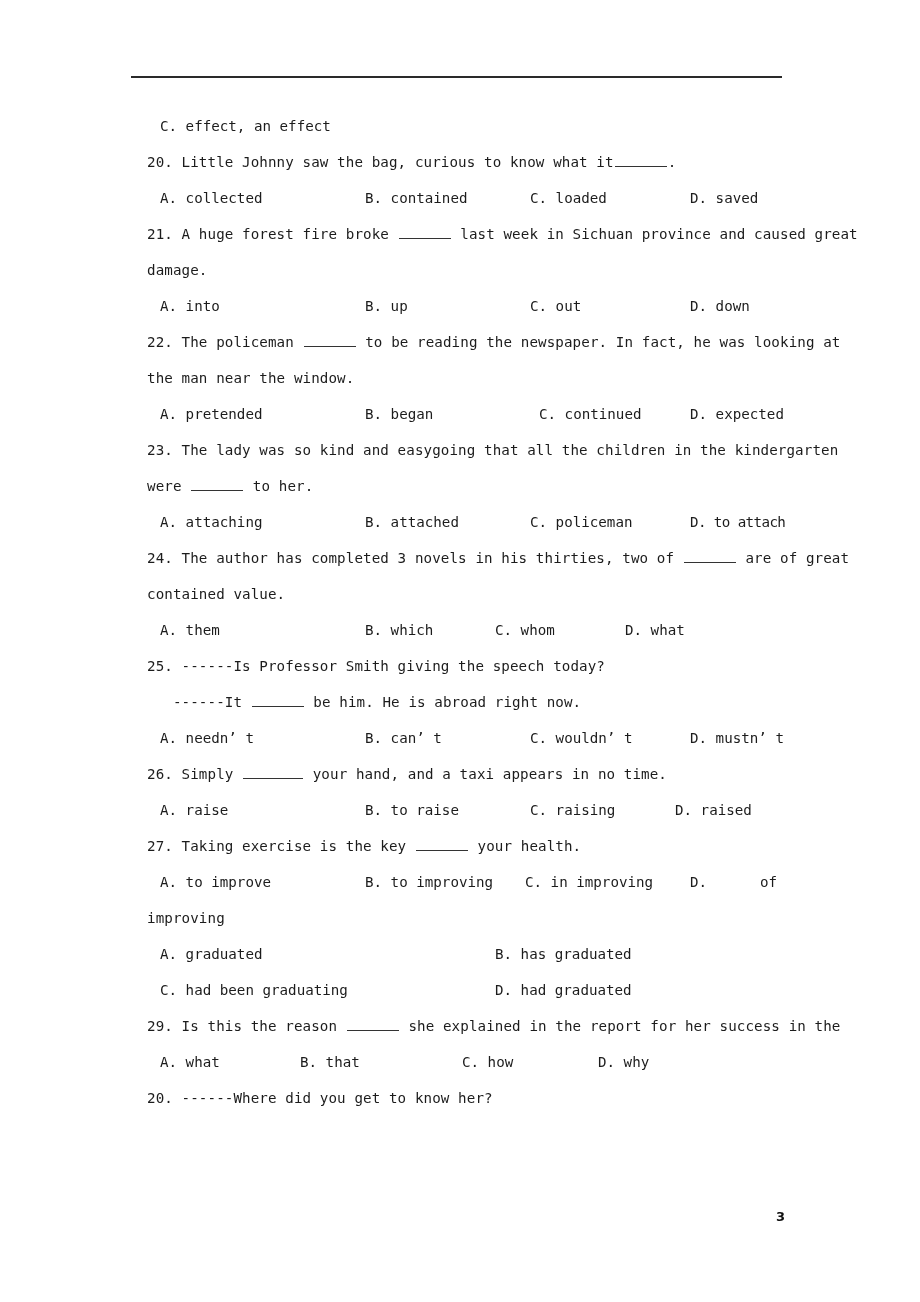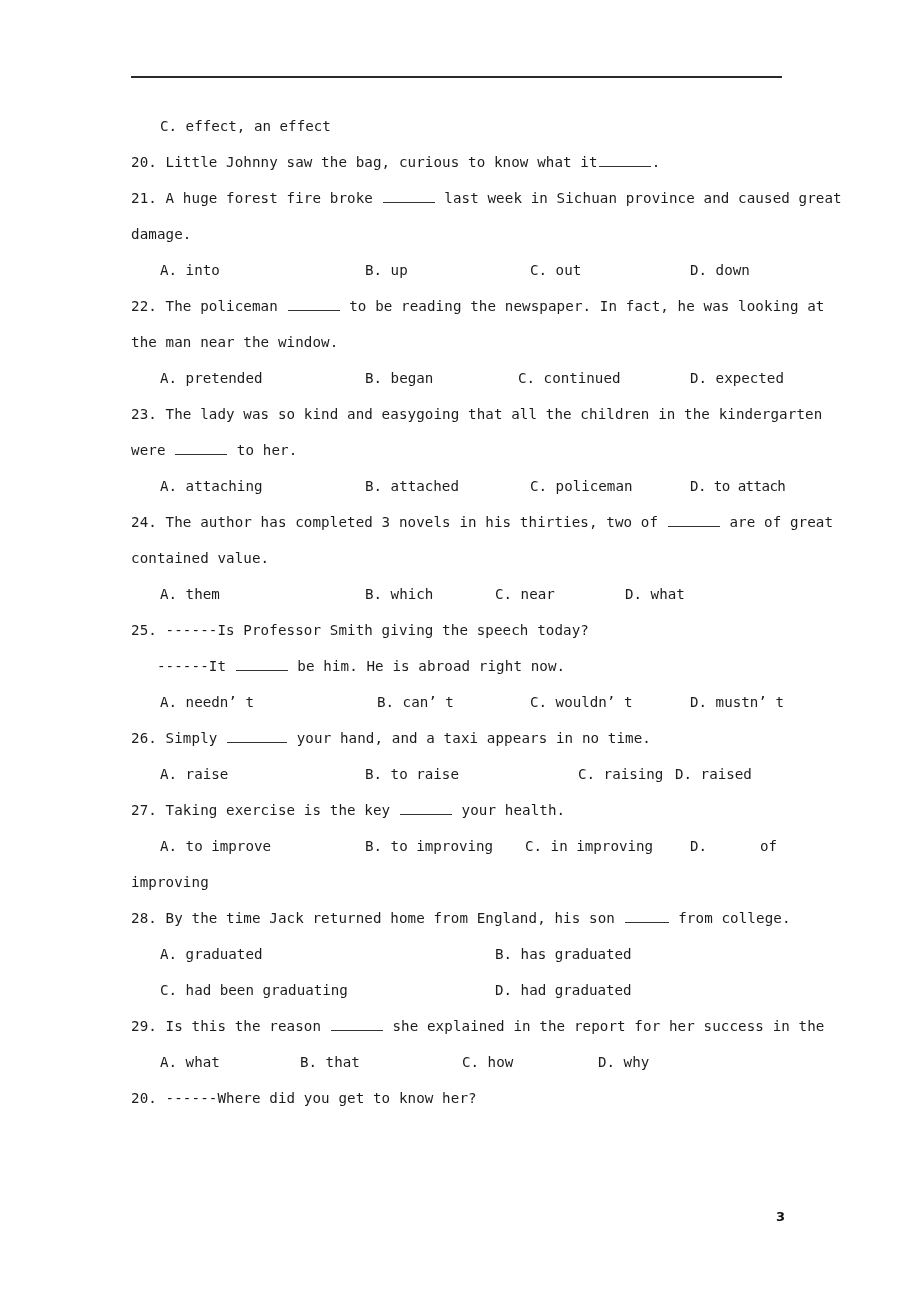--- a/index.html
+++ b/index.html
@@ -45,20 +45,21 @@
 
   
   .line {
     font-family: "DejaVu Sans Mono", "Liberation Mono", monospace;
     font-size: 14.2px;
     line-height: 36px;
     height: 36px;
     color: #1c1c1c;
     white-space: pre;
     letter-spacing: 0.1px;
+    margin-left: 16px;
   }
 
   
   .q-line {
     position: relative;
   }
 
   
   .opt-row {
     position: relative;
@@ -104,77 +105,82 @@
 
 <div class="page">
 
   <div class="header-rule"></div>
 
   <div class="content" id="content">
       <div class="opt-row">
         <span class="opt" style="left: 29px;">C. effect, an effect</span>
       </div>
       <div class="line q-line"><span>20. Little Johnny saw the bag, curious to know what it</span><span class="blank b6"></span><span>.</span></div>
+      <div class="opt-row">
+        <span class="opt" style="left: 29px;">A. collected</span>
+        <span class="opt" style="left: 234px;">B. contained</span>
+        <span class="opt" style="left: 399px;">C. loaded</span>
+        <span class="opt" style="left: 559px;">D. saved</span>
+      </div>
       <div class="line q-line"><span>21. A huge forest fire broke </span><span class="blank b6"></span><span> last week in Sichuan province and caused great</span></div>
       <div class="line q-line"><span>damage.</span></div>
       <div class="opt-row">
         <span class="opt" style="left: 29px;">A. into</span>
         <span class="opt" style="left: 234px;">B. up</span>
         <span class="opt" style="left: 399px;">C. out</span>
         <span class="opt" style="left: 559px;">D. down</span>
       </div>
       <div class="line q-line"><span>22. The policeman </span><span class="blank b6"></span><span> to be reading the newspaper. In fact, he was looking at</span></div>
       <div class="line q-line"><span>the man near the window.</span></div>
       <div class="opt-row">
         <span class="opt" style="left: 29px;">A. pretended</span>
         <span class="opt" style="left: 234px;">B. began</span>
-        <span class="opt" style="left: 387px;">C. continued</span>
+        <span class="opt" style="left: 408px;">C. continued</span>
         <span class="opt" style="left: 559px;">D. expected</span>
       </div>
       <div class="line q-line"><span>23. The lady was so kind and easygoing that all the children in the kindergarten</span></div>
       <div class="line q-line"><span>were </span><span class="blank b6"></span><span> to her.</span></div>
       <div class="opt-row">
         <span class="opt" style="left: 29px;">A. attaching</span>
         <span class="opt" style="left: 234px;">B. attached</span>
         <span class="opt" style="left: 399px;">C. policeman</span>
         <span class="opt tight" style="left: 559px;">D. to attach</span>
       </div>
       <div class="line q-line"><span>24. The author has completed 3 novels in his thirties, two of </span><span class="blank b6"></span><span> are of great</span></div>
       <div class="line q-line"><span>contained value.</span></div>
       <div class="opt-row">
         <span class="opt" style="left: 29px;">A. them</span>
         <span class="opt" style="left: 234px;">B. which</span>
-        <span class="opt" style="left: 364px;">C. near</span>
+        <span class="opt" style="left: 364px;">C. whom</span>
         <span class="opt" style="left: 494px;">D. what</span>
       </div>
       <div class="line q-line"><span>25. ------Is Professor Smith giving the speech today?</span></div>
       <div class="line q-line"><span>   ------It </span><span class="blank b6"></span><span> be him. He is abroad right now.</span></div>
       <div class="opt-row">
         <span class="opt" style="left: 29px;">A. needn’ t</span>
-        <span class="opt" style="left: 234px; margin-left: 12px;">B. can’ t</span>
+        <span class="opt" style="left: 234px;">B. can’ t</span>
         <span class="opt" style="left: 399px;">C. wouldn’ t</span>
         <span class="opt" style="left: 559px;">D. mustn’ t</span>
       </div>
       <div class="line q-line"><span>26. Simply </span><span class="blank b7"></span><span> your hand, and a taxi appears in no time.</span></div>
       <div class="opt-row">
         <span class="opt" style="left: 29px;">A. raise</span>
         <span class="opt" style="left: 234px;">B. to raise</span>
-        <span class="opt" style="left: 399px; margin-left: 48px;">C. raising</span>
+        <span class="opt" style="left: 399px;">C. raising</span>
         <span class="opt" style="left: 544px;">D. raised</span>
       </div>
       <div class="line q-line"><span>27. Taking exercise is the key </span><span class="blank b6"></span><span> your health.</span></div>
       <div class="opt-row">
         <span class="opt" style="left: 29px;">A. to improve</span>
         <span class="opt" style="left: 234px;">B. to improving</span>
         <span class="opt" style="left: 394px;">C. in improving</span>
         <span class="opt" style="left: 559px;">D.</span>
         <span class="opt" style="left: 629px;">of</span>
       </div>
       <div class="line q-line"><span>improving</span></div>
-      <div class="line q-line"><span>28. By the time Jack returned home from England, his son </span><span class="blank b5"></span><span> from college.</span></div>
       <div class="opt-row">
         <span class="opt" style="left: 29px;">A. graduated</span>
         <span class="opt" style="left: 364px;">B. has graduated</span>
       </div>
       <div class="opt-row">
         <span class="opt" style="left: 29px;">C. had been graduating</span>
         <span class="opt" style="left: 364px;">D. had graduated</span>
       </div>
       <div class="line q-line"><span>29. Is this the reason </span><span class="blank b6"></span><span> she explained in the report for her success in the</span></div>
       <div class="opt-row">

